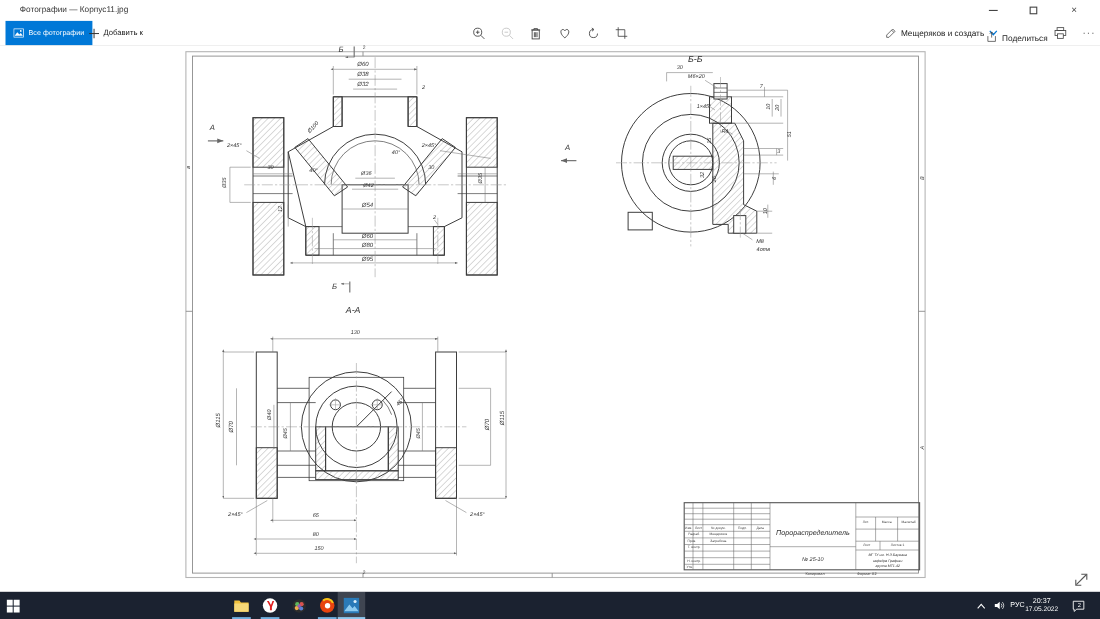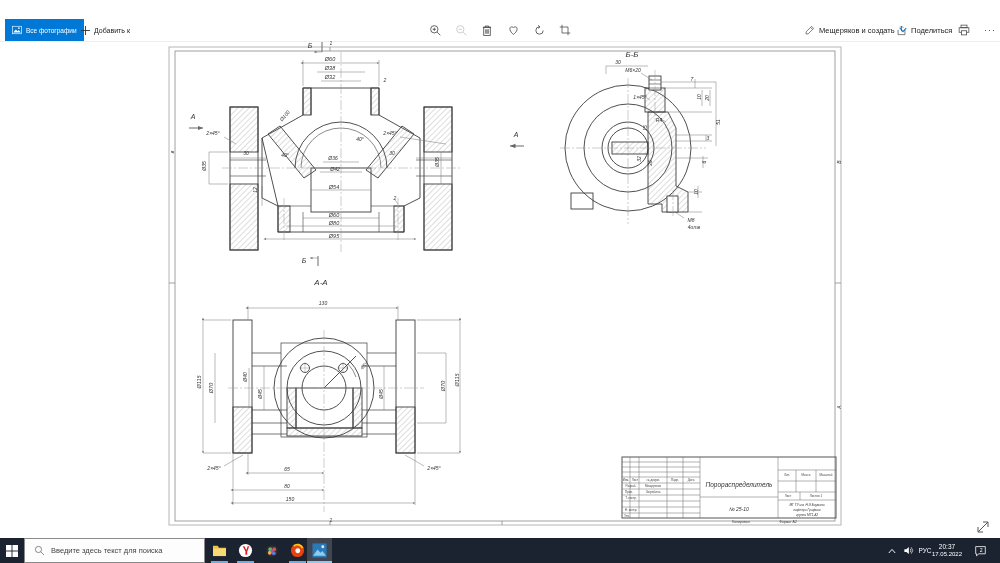--- a/index.html
+++ b/index.html
@@ -13,21 +13,21 @@
   #btn-min { left:884px; } #btn-max { left:921px; } #btn-close { left:958px; }
   #btn-min .bar { width:8px; height:1px; background:#444; }
   #btn-max .box { width:7px; height:7px; border:1px solid #444; }
 
   
   #toolbar { position:absolute; left:0; top:18px; width:1000px; height:24px; background:#fff; border-bottom:1px solid #eee; }
   #all-photos { position:absolute; left:5px; top:1px; height:22px; background:var(--accent,#0078d7); color:#fff; display:flex; align-items:center; gap:4px; padding:0 7px; font-size:6.5px; }
   #add-to { position:absolute; left:77px; top:1px; height:22px; display:flex; align-items:center; gap:4px; padding:0 4px; font-size:7px; color:#222; }
   .cicon { position:absolute; top:3px; width:20px; height:18px; display:flex; align-items:center; justify-content:center; }
   #edit-create { position:absolute; left:804px; top:3px; height:18px; display:flex; align-items:center; gap:4px; font-size:7.5px; color:#222; }
-  #share-btn { position:absolute; left:896px; top:3px; height:18px; display:flex; align-items:center; gap:4px; font-size:7.5px; color:#222; }
+  #share-btn { position:absolute; left:896px; top:3px; height:18px; display:flex; align-items:flex-end; gap:4px; font-size:7.5px; color:#222; }
   #print-btn { position:absolute; left:955px; top:3px; width:18px; height:18px; display:flex; align-items:center; justify-content:center; }
   #more-btn { position:absolute; left:982px; top:3px; width:16px; height:18px; display:flex; align-items:center; justify-content:center; font-size:9px; color:#444; letter-spacing:1px; }
 
   
   #canvas { position:absolute; left:0; top:42px; width:1000px; height:496px; background:#fff; }
   #drawing-svg { position:absolute; left:0; top:0; }
   #drawing-labels { position:absolute; left:0; top:0; width:1000px; height:496px; }
   .dlab { position:absolute; font-size:10px; font-style:italic; color:#333; white-space:nowrap; line-height:1; }
   .dlab.upright { font-style:normal; color:#444; }
   #resize-arrow { position:absolute; left:976px; top:478px; width:14px; height:14px; }
@@ -45,20 +45,32 @@
   #tray-lang { left:914px; width:22px; font-size:6.5px; }
   #tray-clock { left:928px; width:38px; flex-direction:column; line-height:1.2; }
   #tray-clock .t { font-size:6.5px; } #tray-clock .d { font-size:6px; }
   #tray-chevron { left:884px; width:16px; } #tray-sound { left:900px; width:16px; } #tray-action { left:968px; width:24px; }
 </style>
 </head>
 <body>
 
 <div id="root">
 
+  <div id="titlebar">
+    <span id="win-title">Фотографии — Корпус11.jpg</span>
+    <div class="winbtn" id="btn-min">
+        <div class="bar"></div>
+      </div>
+    <div class="winbtn" id="btn-max">
+        <div class="box"></div>
+      </div>
+    <div class="winbtn" id="btn-close">
+        <span>×</span>
+      </div>
+  </div>
 
   <div id="toolbar">
     <div id="all-photos">
       <svg width="10" height="10" viewBox="0 0 16 16">
           <rect x="1" y="2" width="14" height="12" fill="none" stroke="#fff"></rect>
           <path d="M2 12 L6 7 L9 10 L11 8 L14 12 Z" fill="#fff"></path>
           <circle cx="11" cy="5" r="1.3" fill="#fff"></circle>
         </svg>
       <span>Все фотографии</span>
     </div>
@@ -376,27 +388,20 @@
 
   <div id="taskbar">
     <div id="start-btn">
       <svg width="12" height="12" viewBox="0 0 13 13">
         <rect x="0" y="0" width="6" height="6" fill="#fff"></rect>
           <rect x="7" y="0" width="6" height="6" fill="#fff"></rect>
         <rect x="0" y="7" width="6" height="6" fill="#fff"></rect>
           <rect x="7" y="7" width="6" height="6" fill="#fff"></rect>
       </svg>
     </div>
-    <div id="searchbox">
-      <svg width="11" height="11" viewBox="0 0 16 16" style="margin:0 6px 0 9px">
-        <circle cx="6.5" cy="6.5" r="4.5" fill="none" stroke="#555"></circle>
-          <line x1="10" y1="10" x2="14.5" y2="14.5" stroke="#555"></line>
-      </svg>
-      <input type="text" placeholder="Введите здесь текст для поиска" style="">
-    </div>
 
     <div class="appicon" style="left:209px">
       <svg width="15" height="13" viewBox="0 0 16 14">
         <path d="M1 2 H6 L7.5 4 H15 V13 H1 Z" fill="#f2c23c"></path>
           <path d="M1 5 H15 V13 H1 Z" fill="#f7d978"></path>
       </svg>
     </div>
     <div class="underline" style="left:211px;width:17px"></div>
 
     <div class="appicon" style="left:235px">

